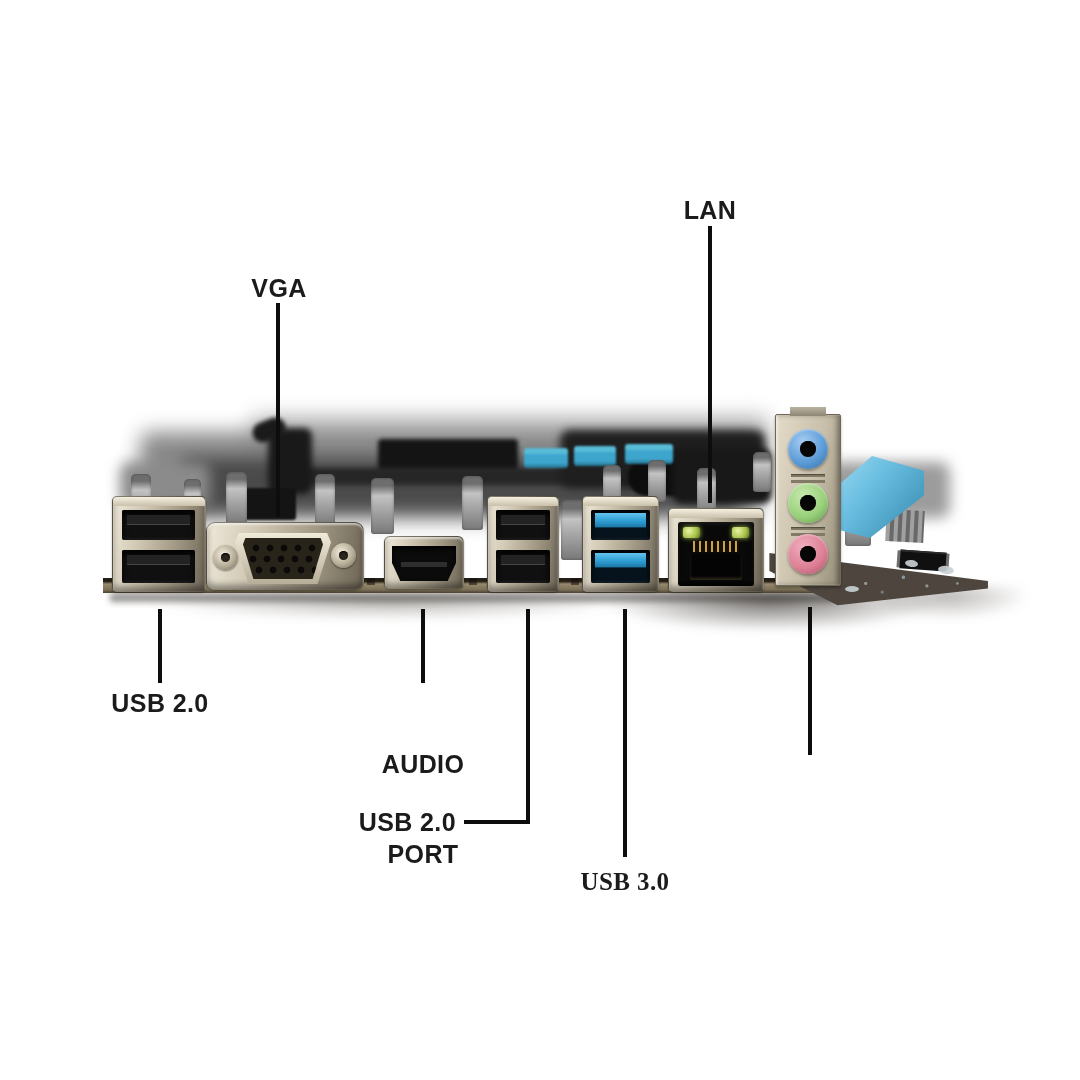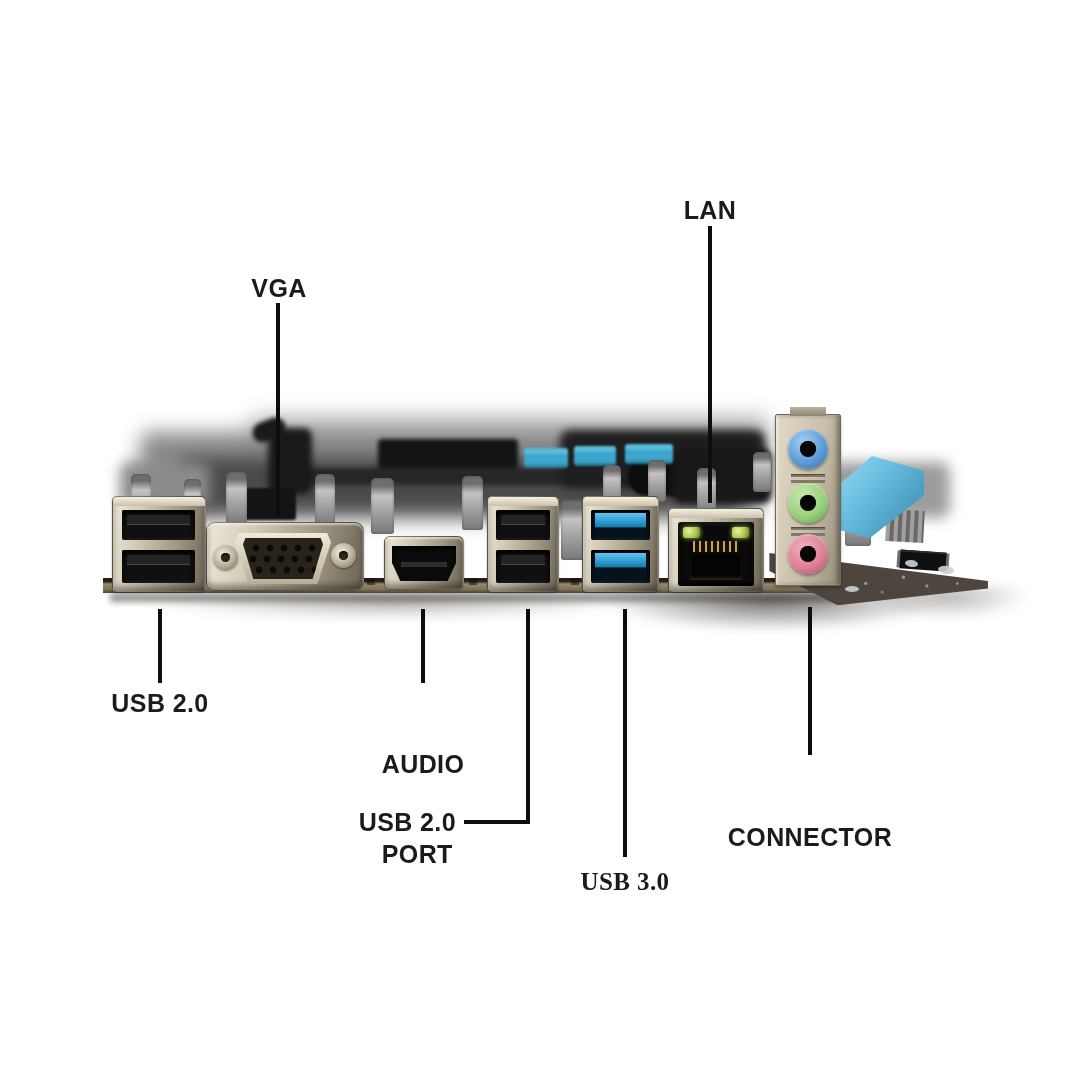--- a/index.html
+++ b/index.html
@@ -3,21 +3,21 @@
 <meta charset="utf-8">
 <style>
   html,body{margin:0;padding:0;background:#fff;}
   .canvas{position:relative;width:1080px;height:1080px;background:var(--background,#ffffff);
           overflow:hidden;font-family:"Liberation Sans",sans-serif;}
   .abs{position:absolute;}
 
   
   .callout-label{position:absolute;color:var(--label-text,#1b1b1b);
     font-size:25px;line-height:30px;font-weight:600;letter-spacing:.4px;
-    transform:translateX(-50%);white-space:pre;}
+    text-align:center;transform:translateX(-50%);white-space:pre;}
   .callout-label.align-right{transform:none;text-align:right;}
   .callout-line{position:absolute;width:4px;background:var(--callout-line,#0d0d0d);}
   .callout-line.horiz{height:4px;width:auto;}
 
   
   .blob{position:absolute;border-radius:10px;}
 
   
   .cap{position:absolute;border-radius:5px 5px 3px 3px;filter:blur(.7px);
     background:linear-gradient(180deg,#6e6e6e 0 14%,#c3c3c3 32%,#a5a5a5 58%,#787878 100%);
@@ -287,17 +287,16 @@
   </div>
 
   <div>
     <div class="callout-line" style="left:623px;top:609px;height:248px;"></div>
     <div class="callout-label" style="left:625px;top:867px;font-family:Liberation Serif, serif;">USB 3.0</div>
   </div>
 
   <div>
     <div class="callout-line" style="left:808px;top:607px;height:148px;"></div>
     <div class="callout-label" style="left:810px;top:762px;">
-      <div>CONNECTOR</div>
     </div>
   </div>
 
 </div>
 
 </body></html>

